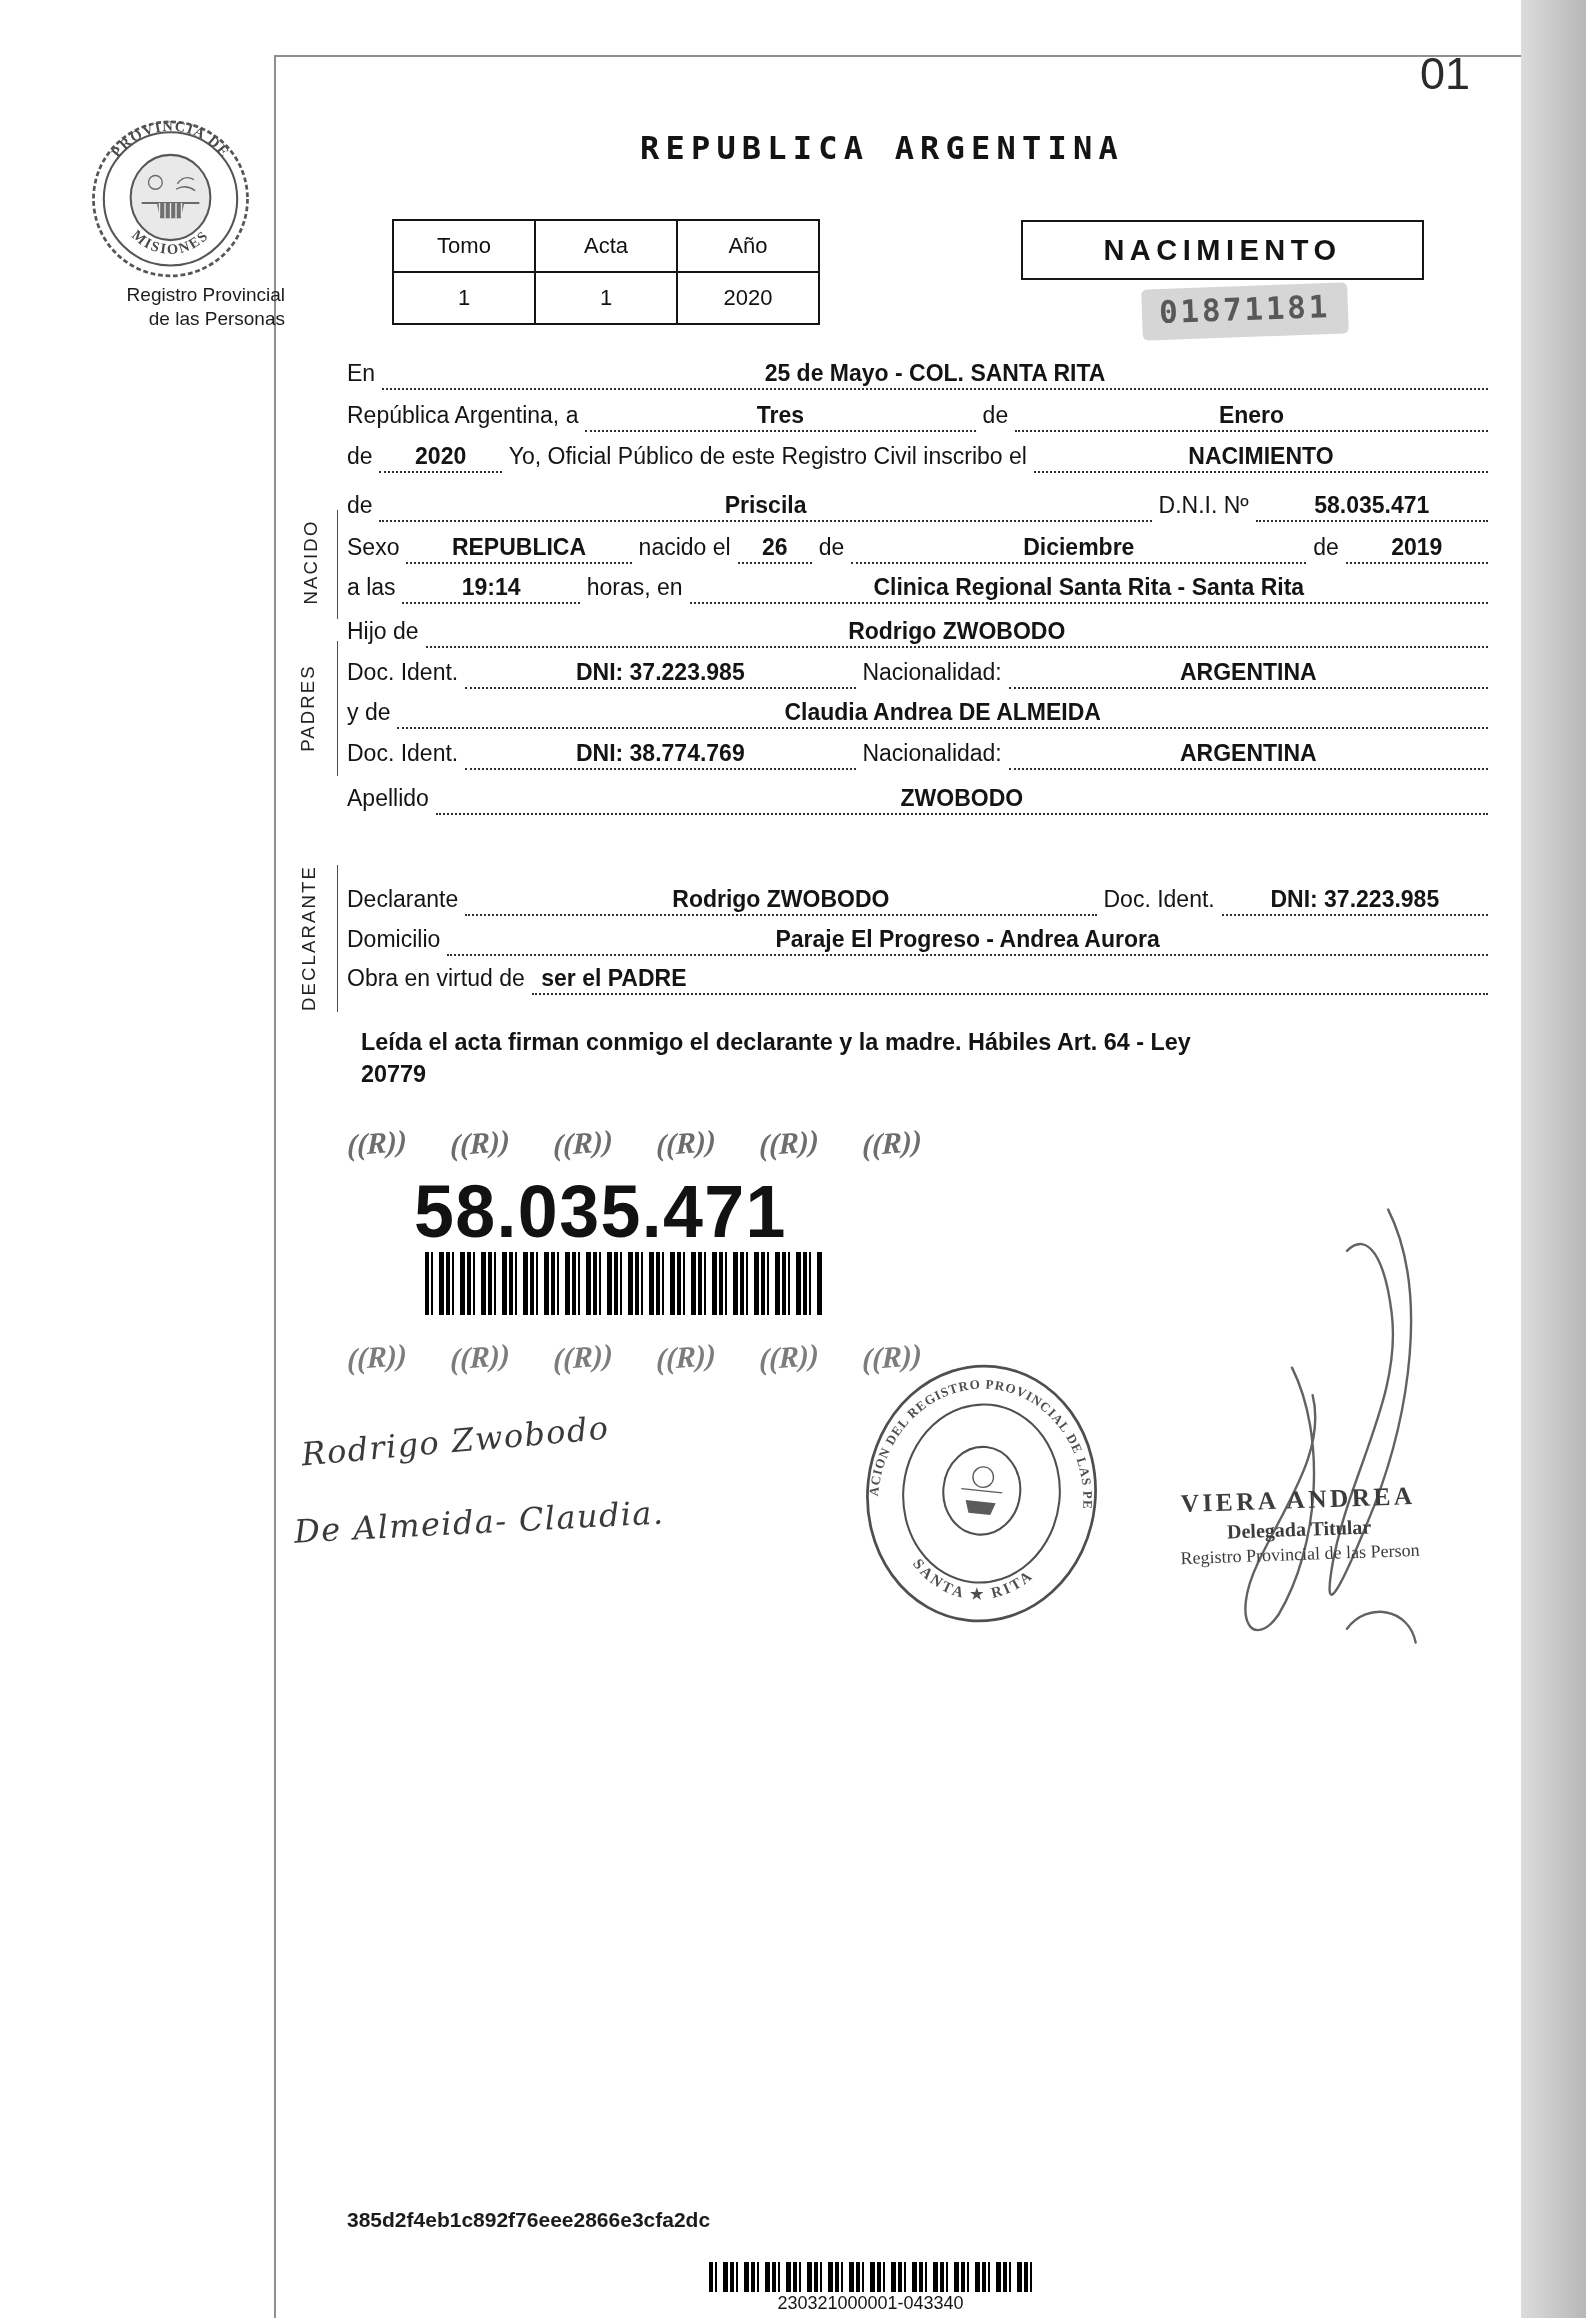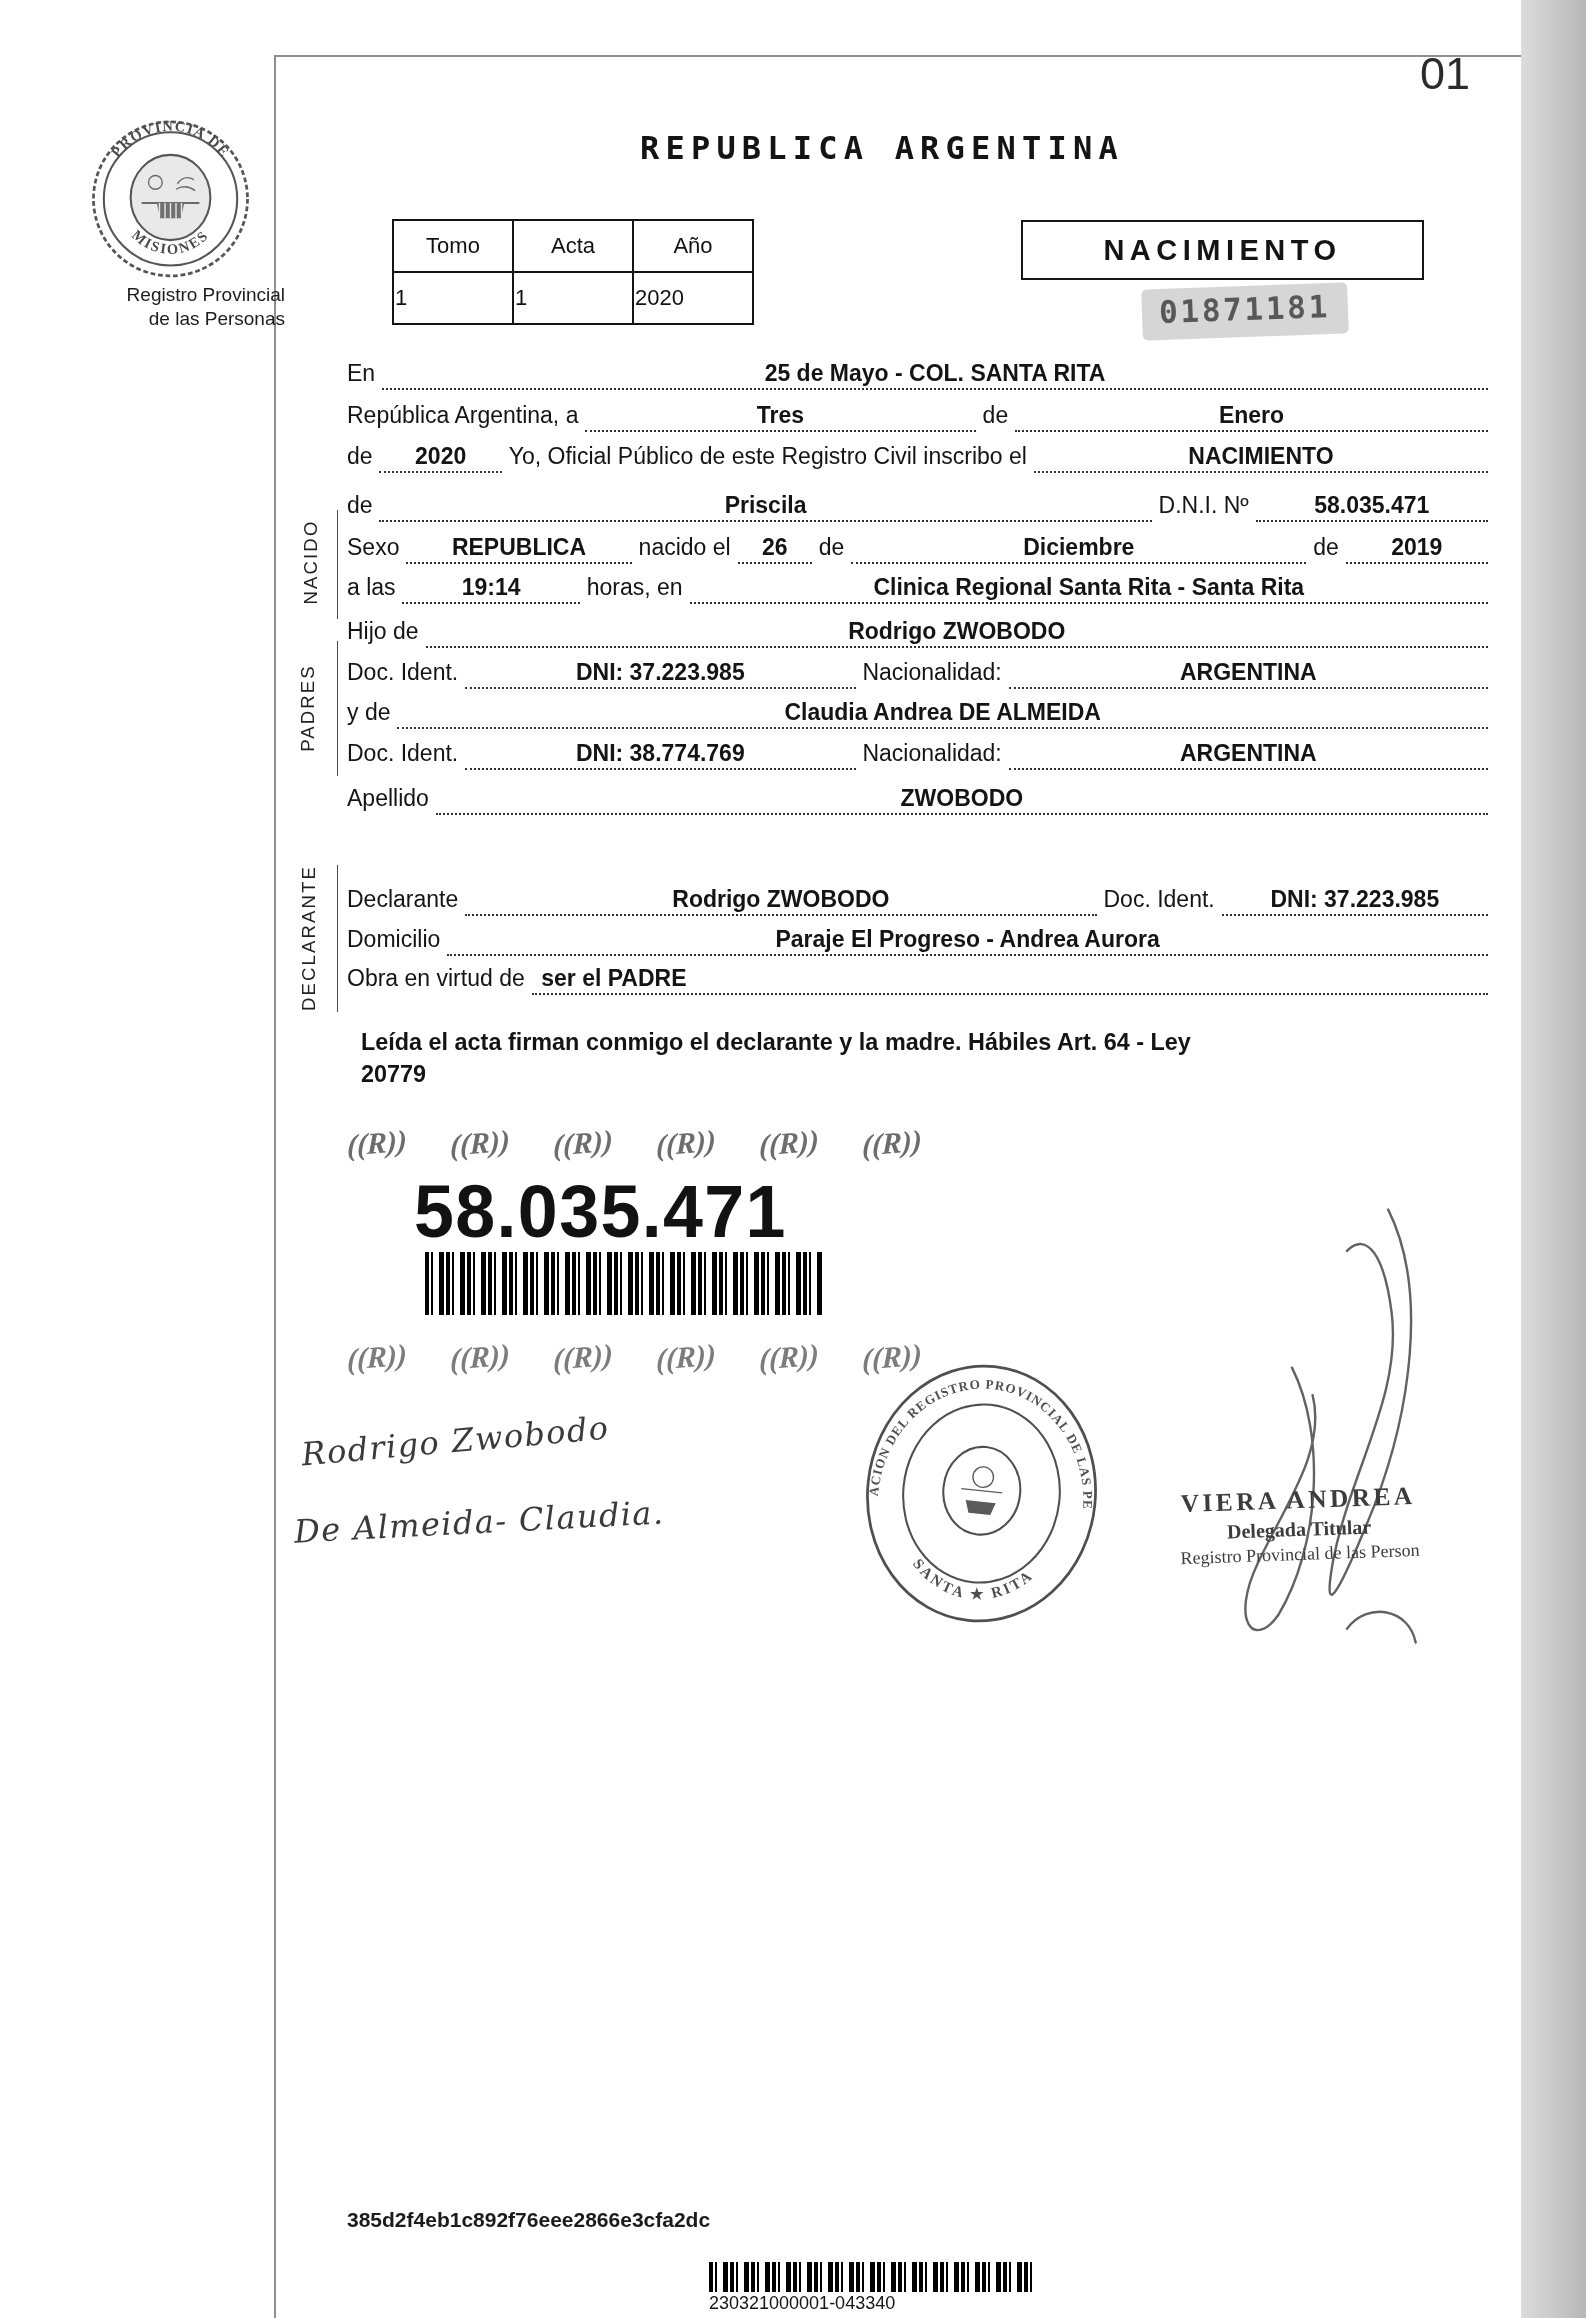--- a/index.html
+++ b/index.html
@@ -10,22 +10,22 @@
          border-left:2.1px solid #8f8f8f;border-top:2.1px solid #8f8f8f;}
   .scan-band{position:absolute;left:1521px;top:0;width:65px;height:2319px;
              background:linear-gradient(90deg,#dcdcdc,#b7b7b7);}
   
   .corner-num{position:absolute;left:1420px;top:48px;font-size:45px;color:#2b2b2b;}
   .doc-title{position:absolute;left:640px;top:129px;font-family:"DejaVu Sans Mono",monospace;
              font-weight:bold;font-size:32px;letter-spacing:6.2px;color:#141414;}
   .logo-wrap{position:absolute;left:88px;top:115px;width:165px;height:165px;}
   .logo-caption{position:absolute;left:58px;top:283px;width:227px;text-align:right;
                 font-size:19px;line-height:24px;color:#1c1c1c;}
-  table.rec-table{position:absolute;left:392px;top:219px;width:362px;height:99px;
-                  border-collapse:collapse;font-size:22px;}
+  table.rec-table{position:absolute;left:392px;top:219px;width:428px;height:99px;
+                  border-collapse:collapse;font-size:22px;text-align:center;}
   table.rec-table th,table.rec-table td{border:2.1px solid #141414;font-weight:normal;
                   width:33.33%;height:48px;}
   .type-box{position:absolute;left:1021px;top:220px;width:399px;height:56px;border:2.1px solid #161616;
             display:flex;align-items:center;justify-content:center;font-size:29px;
             font-weight:600;letter-spacing:5.5px;color:#141414;}
   .stamp-blob{position:absolute;left:1142px;top:286px;width:206px;height:51px;background:#a3a3a3;
               opacity:.45;border-radius:5.5px;transform:rotate(-2deg);}
   .stamp-num{position:absolute;left:1159px;top:291px;font-family:"DejaVu Sans Mono",monospace;
              font-size:31px;font-weight:bold;color:#585858;letter-spacing:2.7px;transform:rotate(-2deg);}
   
@@ -46,21 +46,21 @@
   .ink-r{font-family:"Liberation Serif",serif;font-style:italic;font-weight:bold;font-size:30px;
          color:#6d6d6d;transform:rotate(-5deg) skewX(-6deg);}
   .stamp-row.r2 .ink-r{color:#7c7c7c;}
   
   .big-num{position:absolute;left:414px;top:1169px;font-size:74px;font-weight:800;
            letter-spacing:1.4px;color:#121212;transform:scaleX(.97);transform-origin:left;}
   .barcode{background:repeating-linear-gradient(90deg,#000 0 4.1px,#fff 4.1px 6.2px,#000 6.2px 8.2px,
            #fff 8.2px 13.7px,#000 13.7px 18.6px,#fff 18.6px 21px);}
   .bc1{position:absolute;left:425px;top:1252px;width:399px;height:63px;}
   .bc2{position:absolute;left:709px;top:2262px;width:323px;height:30px;}
-  .bc2-label{position:absolute;left:709px;top:2293px;width:323px;text-align:left;font-size:18px;color:#161616;}
+  .bc2-label{position:absolute;left:709px;top:2293px;width:323px;text-align:center;font-size:18px;color:#161616;}
   
   .hand{position:absolute;font-family:"DejaVu Serif",serif;font-style:italic;font-size:32px;
         color:#3a3a3a;letter-spacing:1.4px;}
   .sig1{left:301px;top:1422px;transform:rotate(-5deg);}
   .sig2{left:294px;top:1503px;transform:rotate(-3deg);}
   .round-stamp{position:absolute;left:858px;top:1356px;width:247px;height:275px;transform:rotate(6deg);opacity:.9;}
   .official{position:absolute;left:1141px;top:1485px;width:316px;text-align:center;
             font-family:"Liberation Serif",serif;color:#3c3c3c;transform:rotate(-2deg);}
   .official .o1{font-size:25.4px;font-weight:bold;letter-spacing:3.4px;}
   .official .o2{font-size:20px;font-weight:bold;margin-top:4.1px;}

